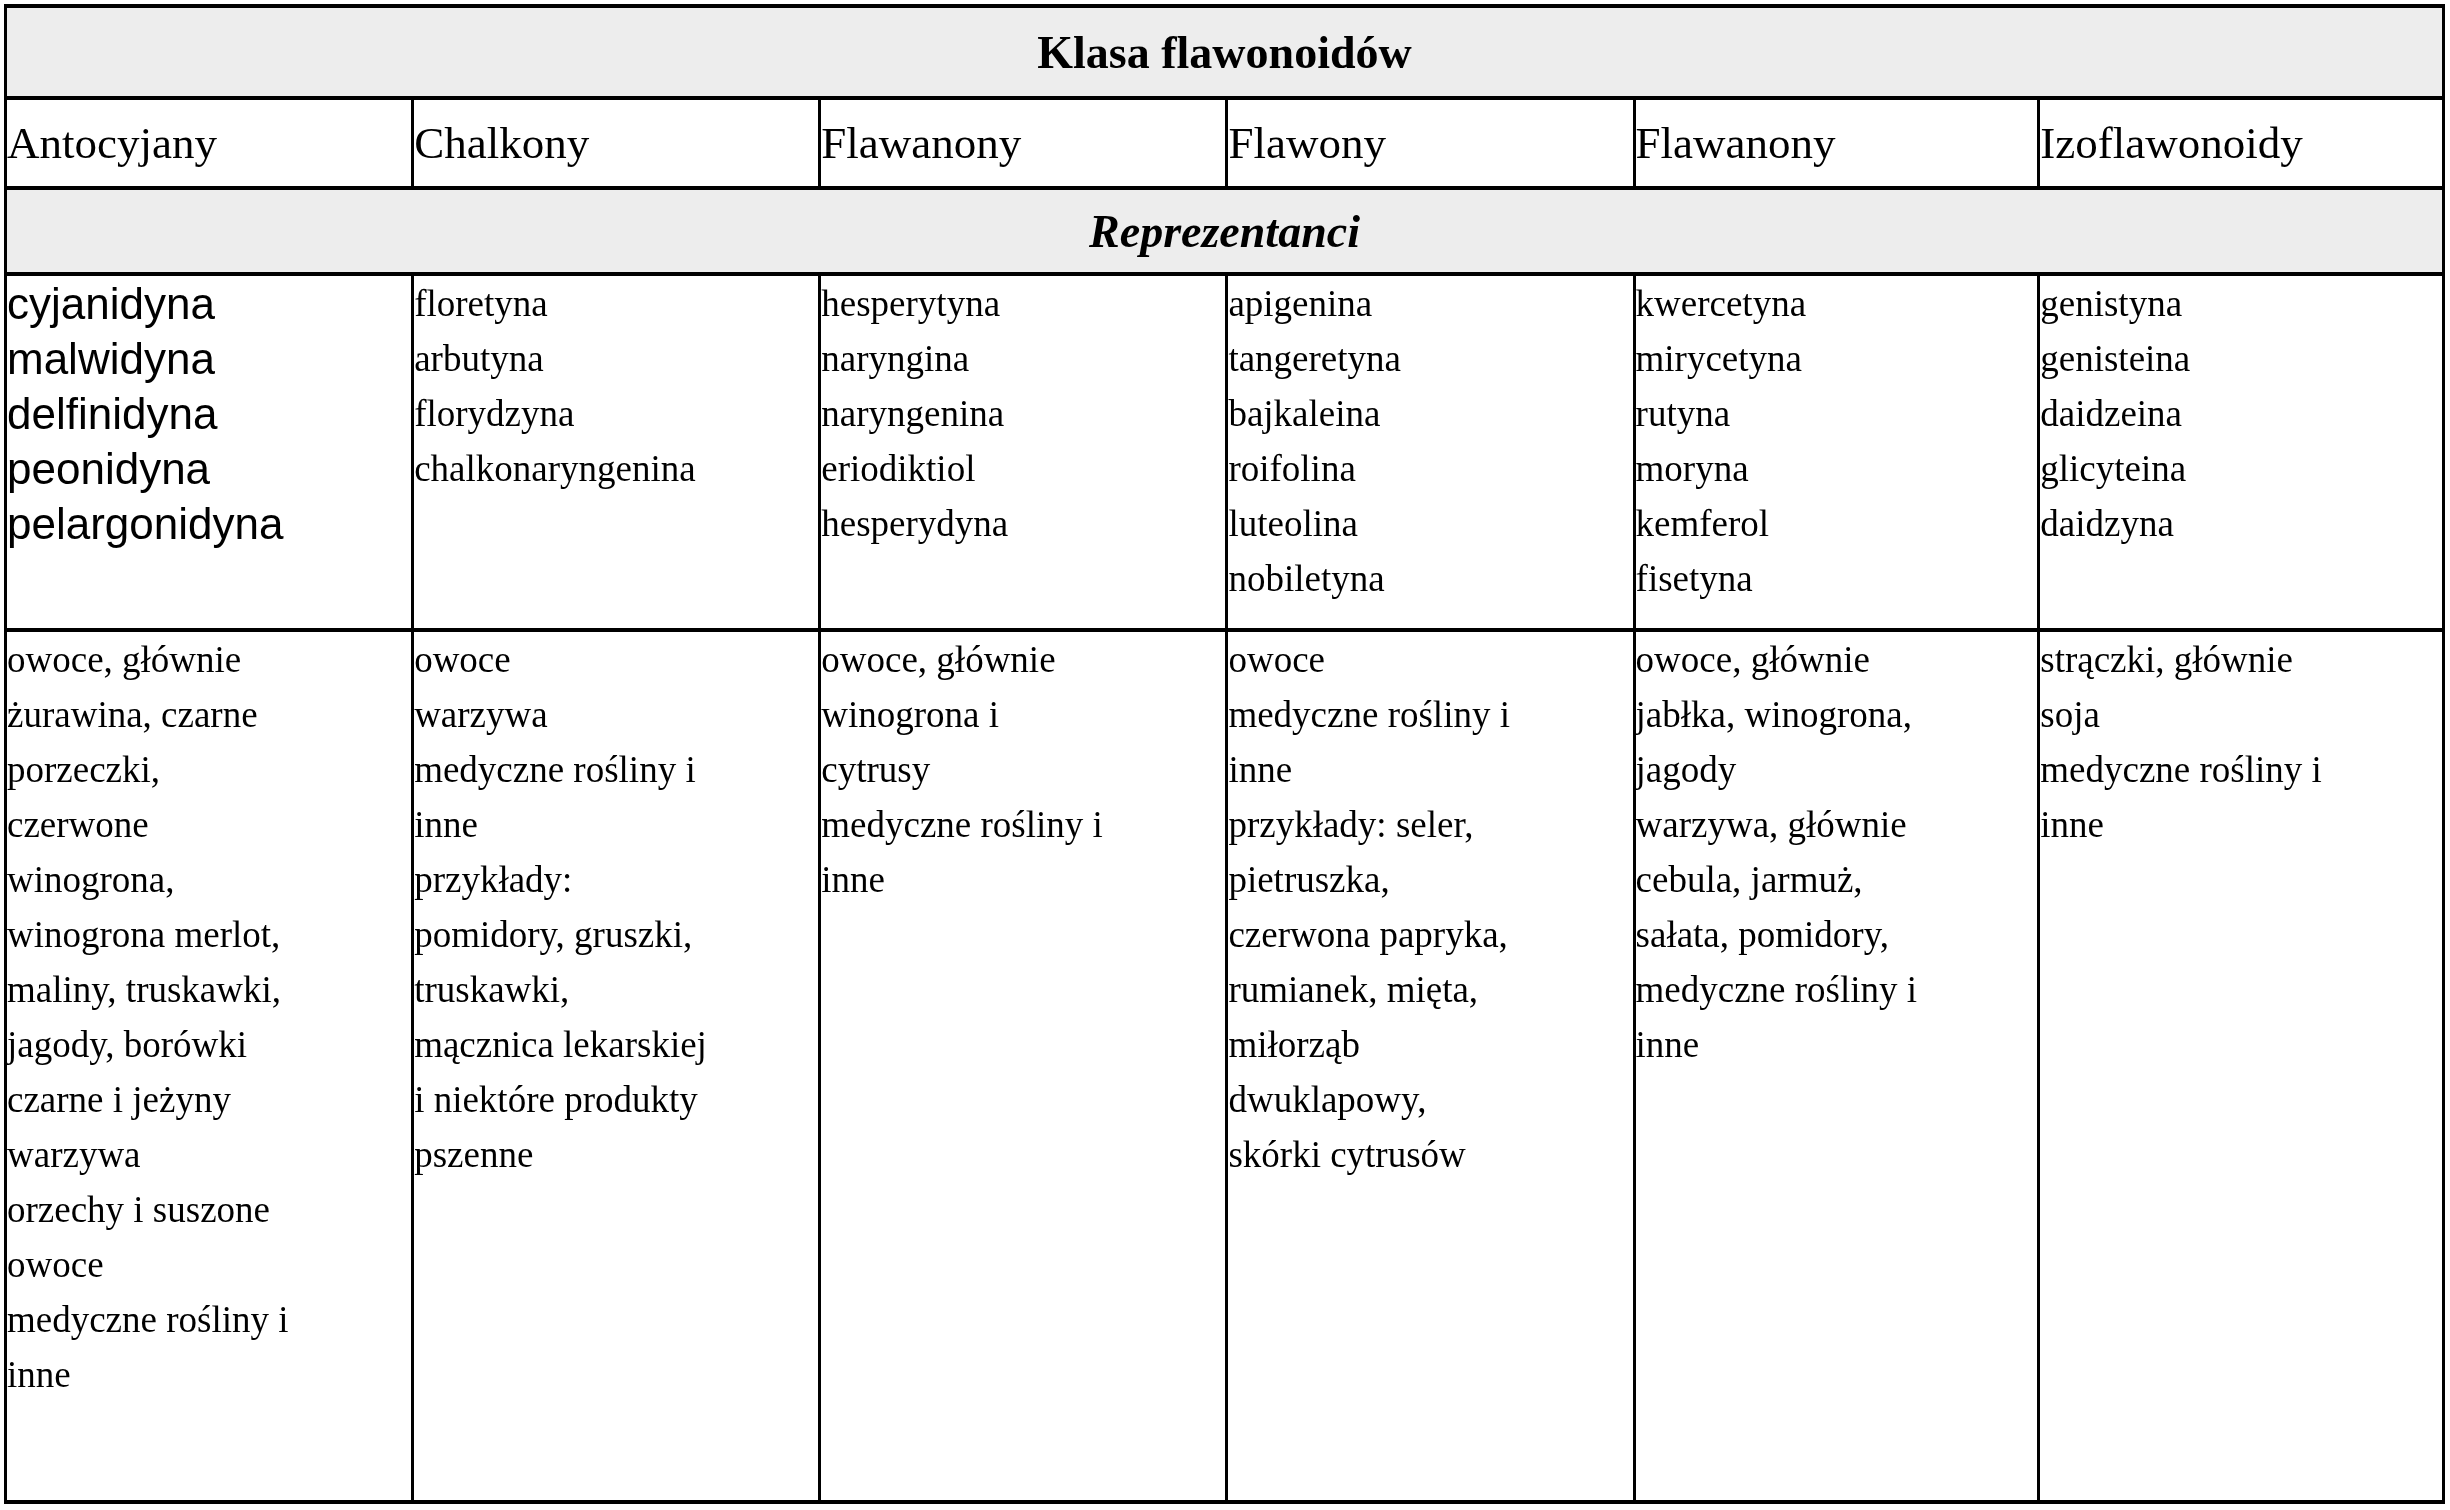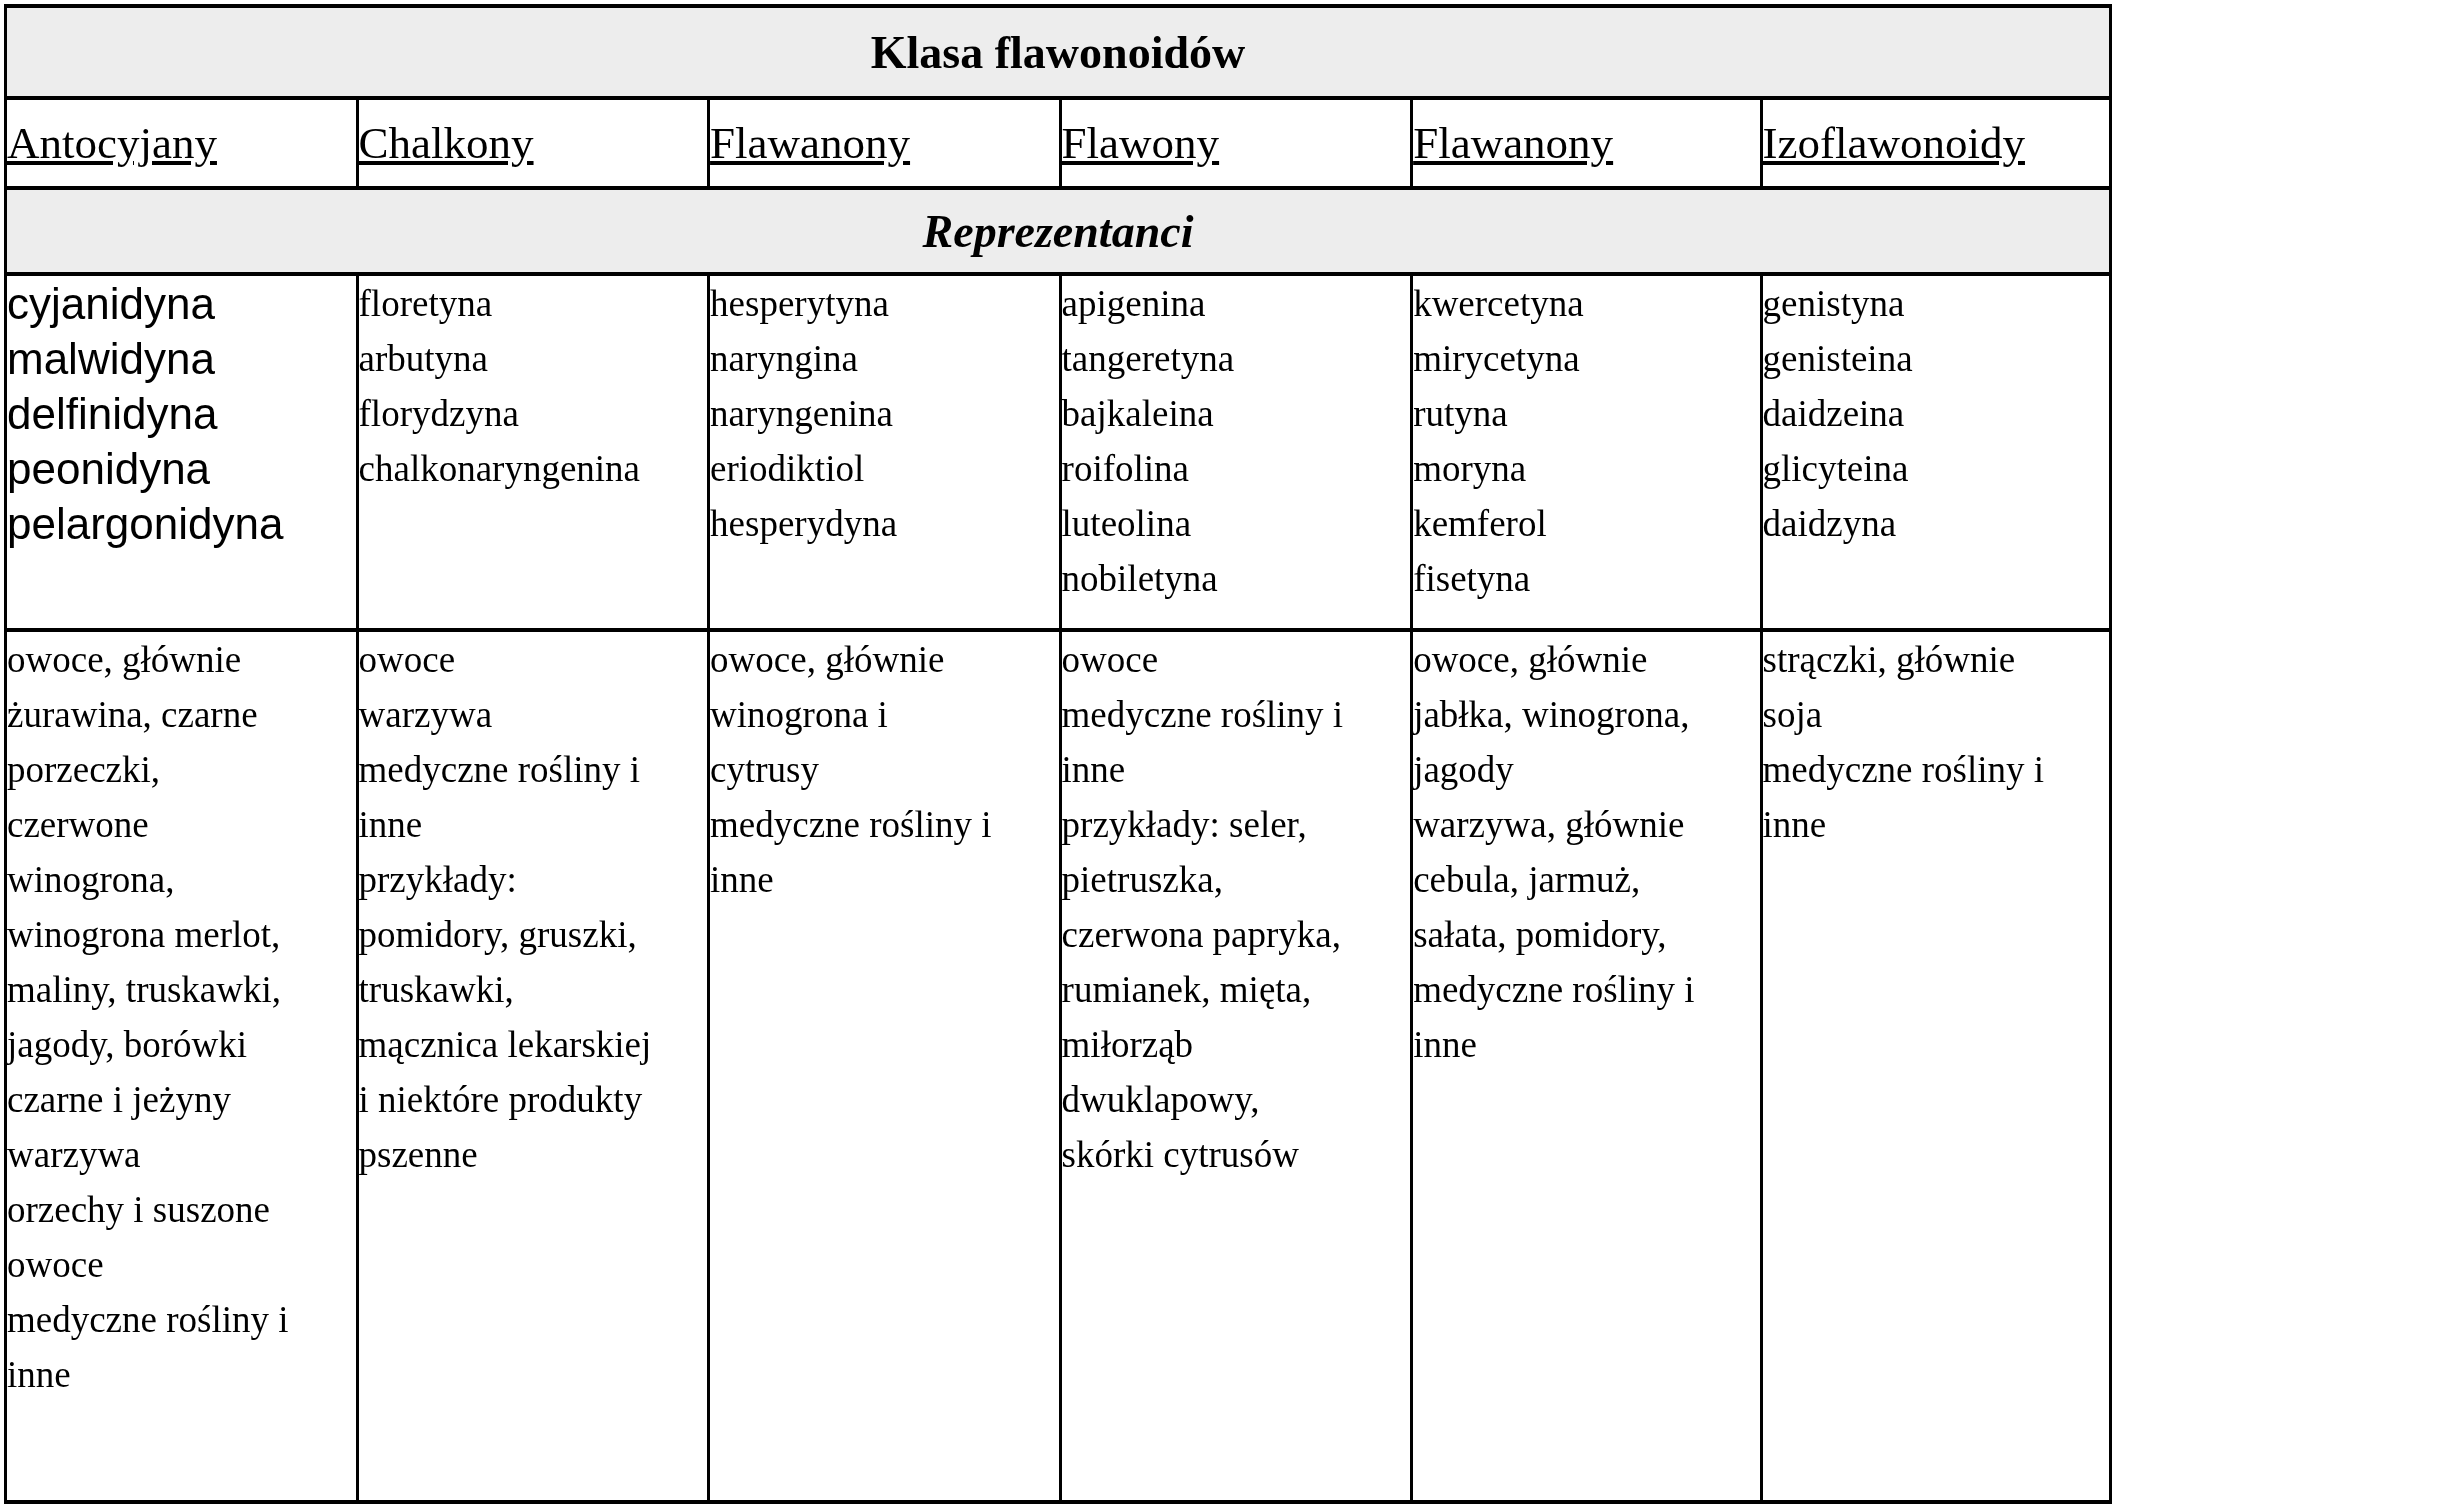--- a/index.html
+++ b/index.html
@@ -10,21 +10,21 @@
     height: 1510px;
     overflow: hidden;
     font-family: "Liberation Serif", serif;
   }
   .table-wrap {
     padding: 4px 6px 4px 4px;
   }
   table.flavonoid {
     border-collapse: collapse;
     table-layout: fixed;
-    width: 2108px;
+    width: 2441px;
     height: 1500px;
     background: #f97316;
   }
   table.flavonoid td {
     border: 3px solid #000000;
     border-top-width: 4px;
     border-bottom-width: 4px;
     padding: 0;
     color: #000000;
   }
@@ -55,21 +55,21 @@
     line-height: 55px;
     padding: 8px 6px 8px 10px;
     white-space: pre-line;
     overflow: hidden;
   }
   td.cell.sans {
     font-family: "Liberation Sans", sans-serif;
     font-size: 44px;
   }
   tr.r-title   { height: 92px; }
-  tr.r-heads   { height: 90px; text-decoration: underline; }
+  tr.r-heads   { height: 90px; }
   tr.r-section { height: 86px; font-style: italic; }
   tr.r-reps    { height: 356px; margin-top: 14px; }
 </style>
 </head>
 <body>
 
 <div class="table-wrap">
   <table class="flavonoid">
     <colgroup>
       <col style="width:16.7%">

